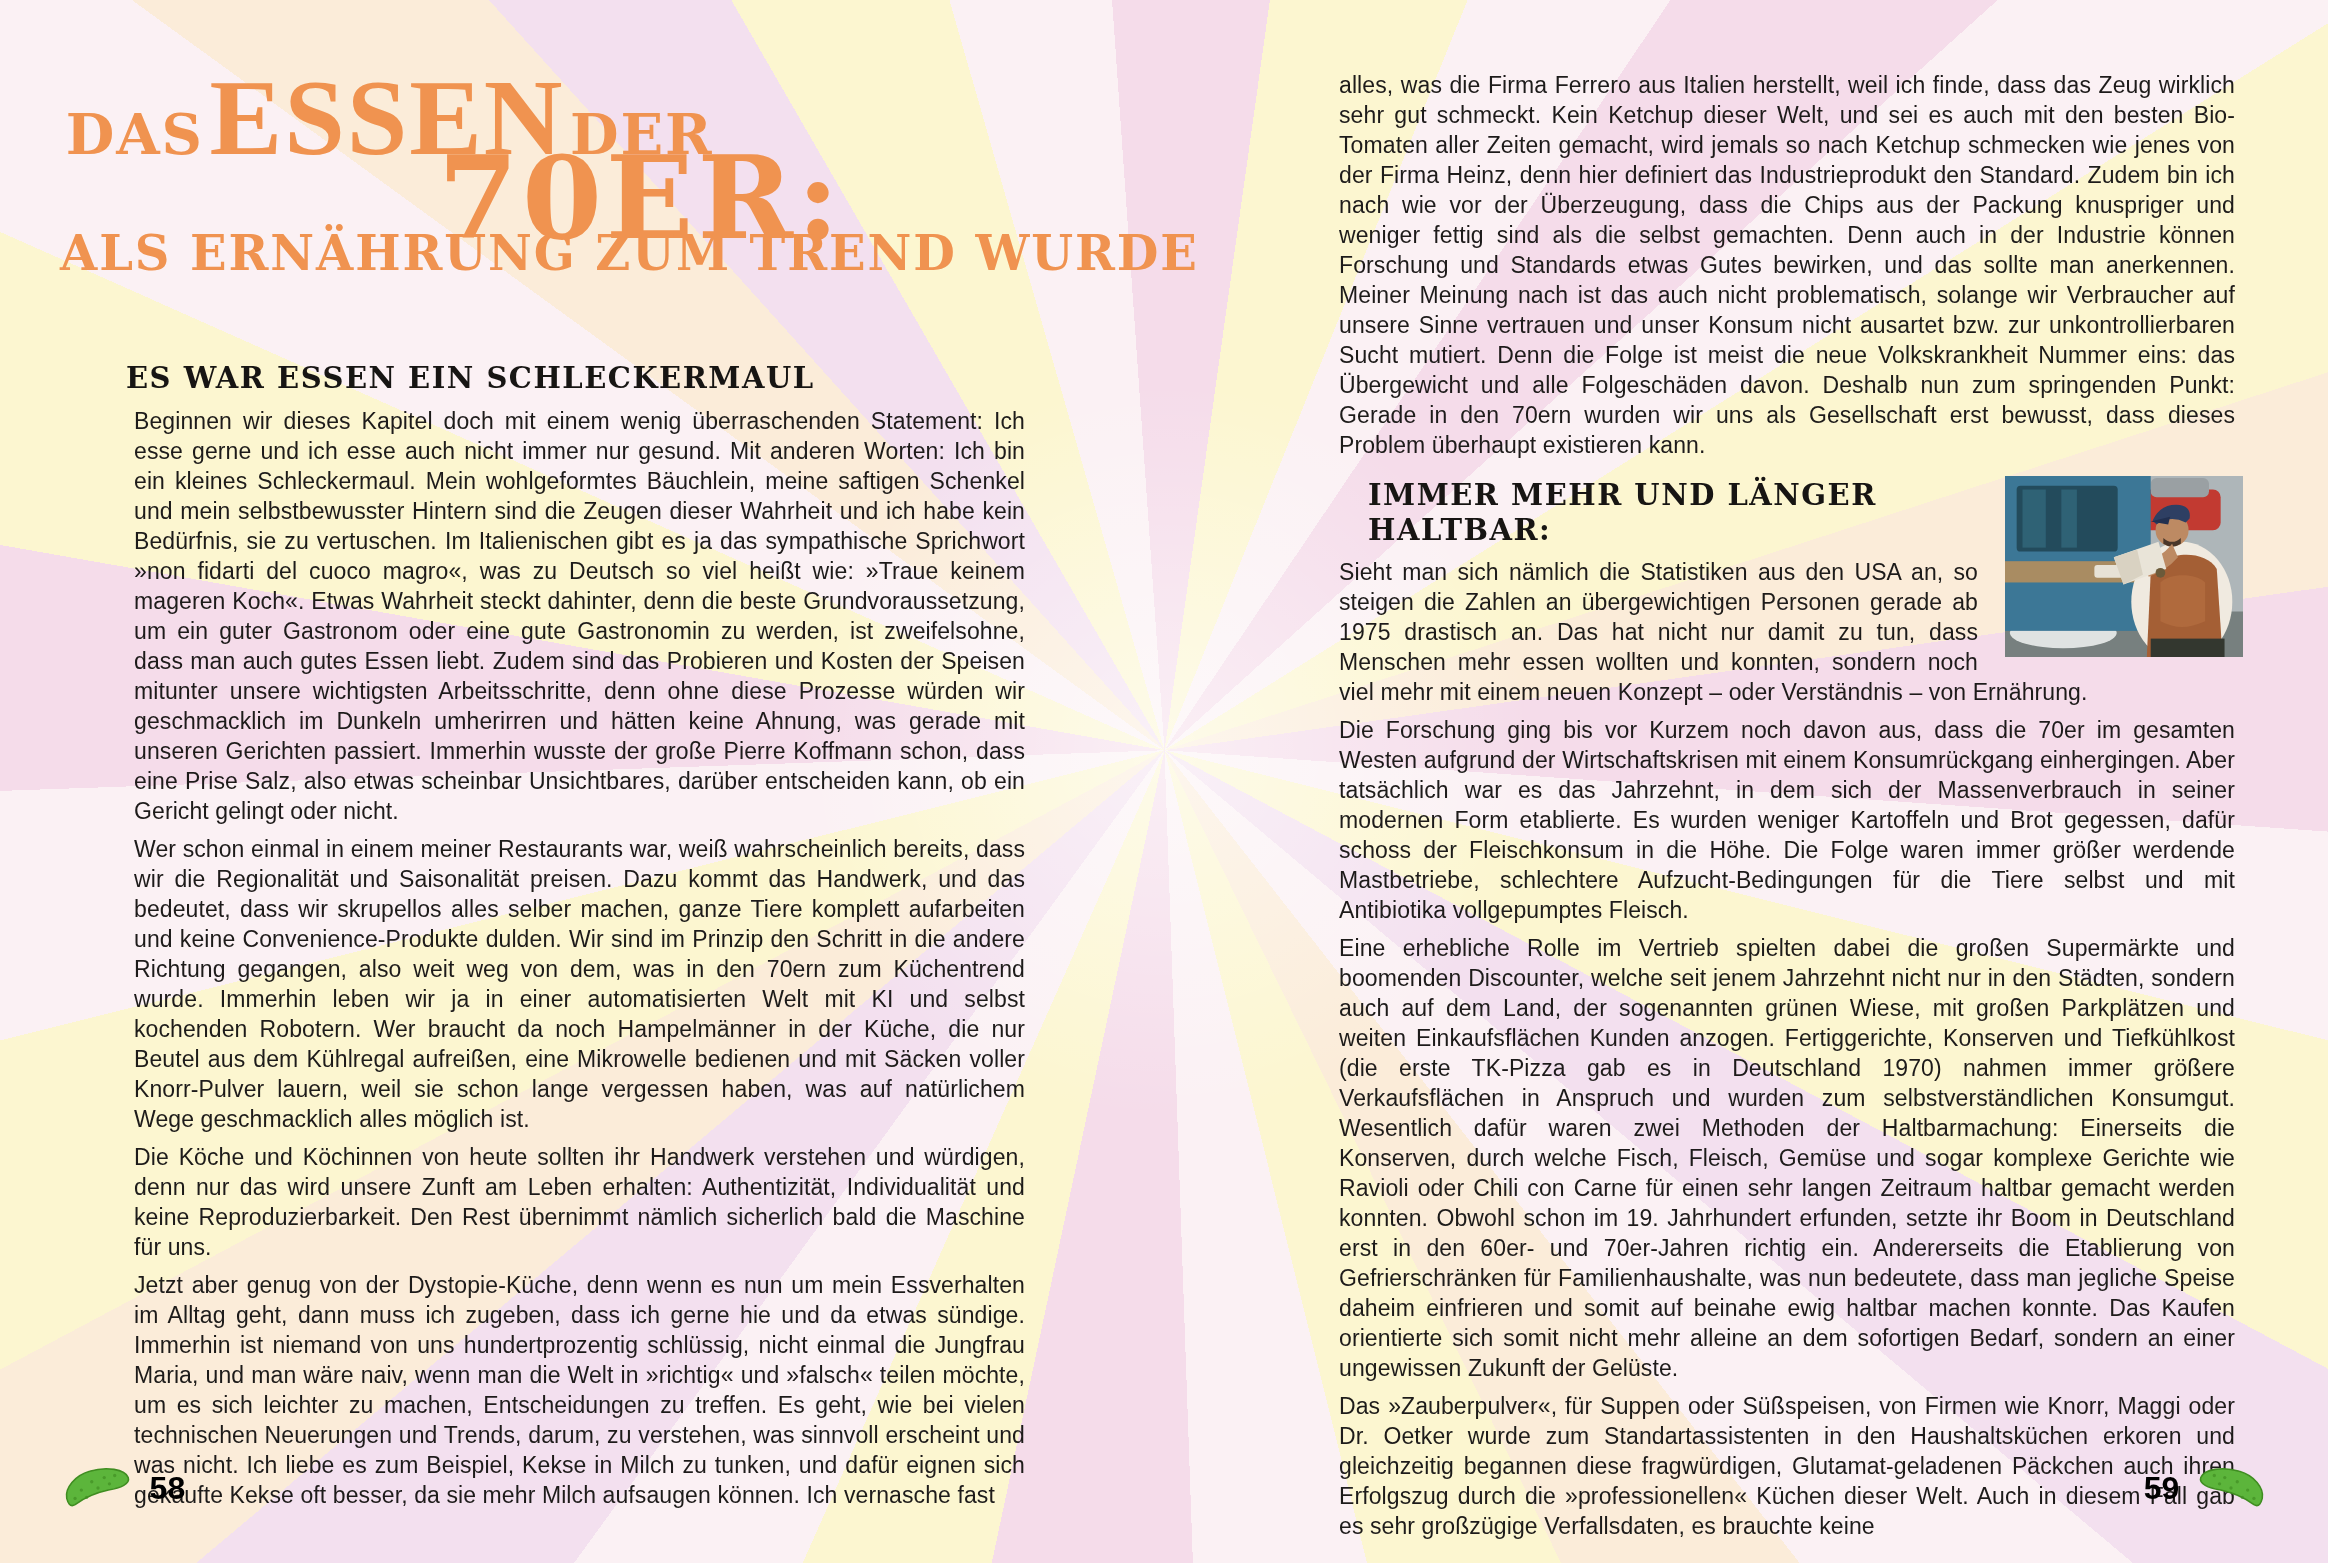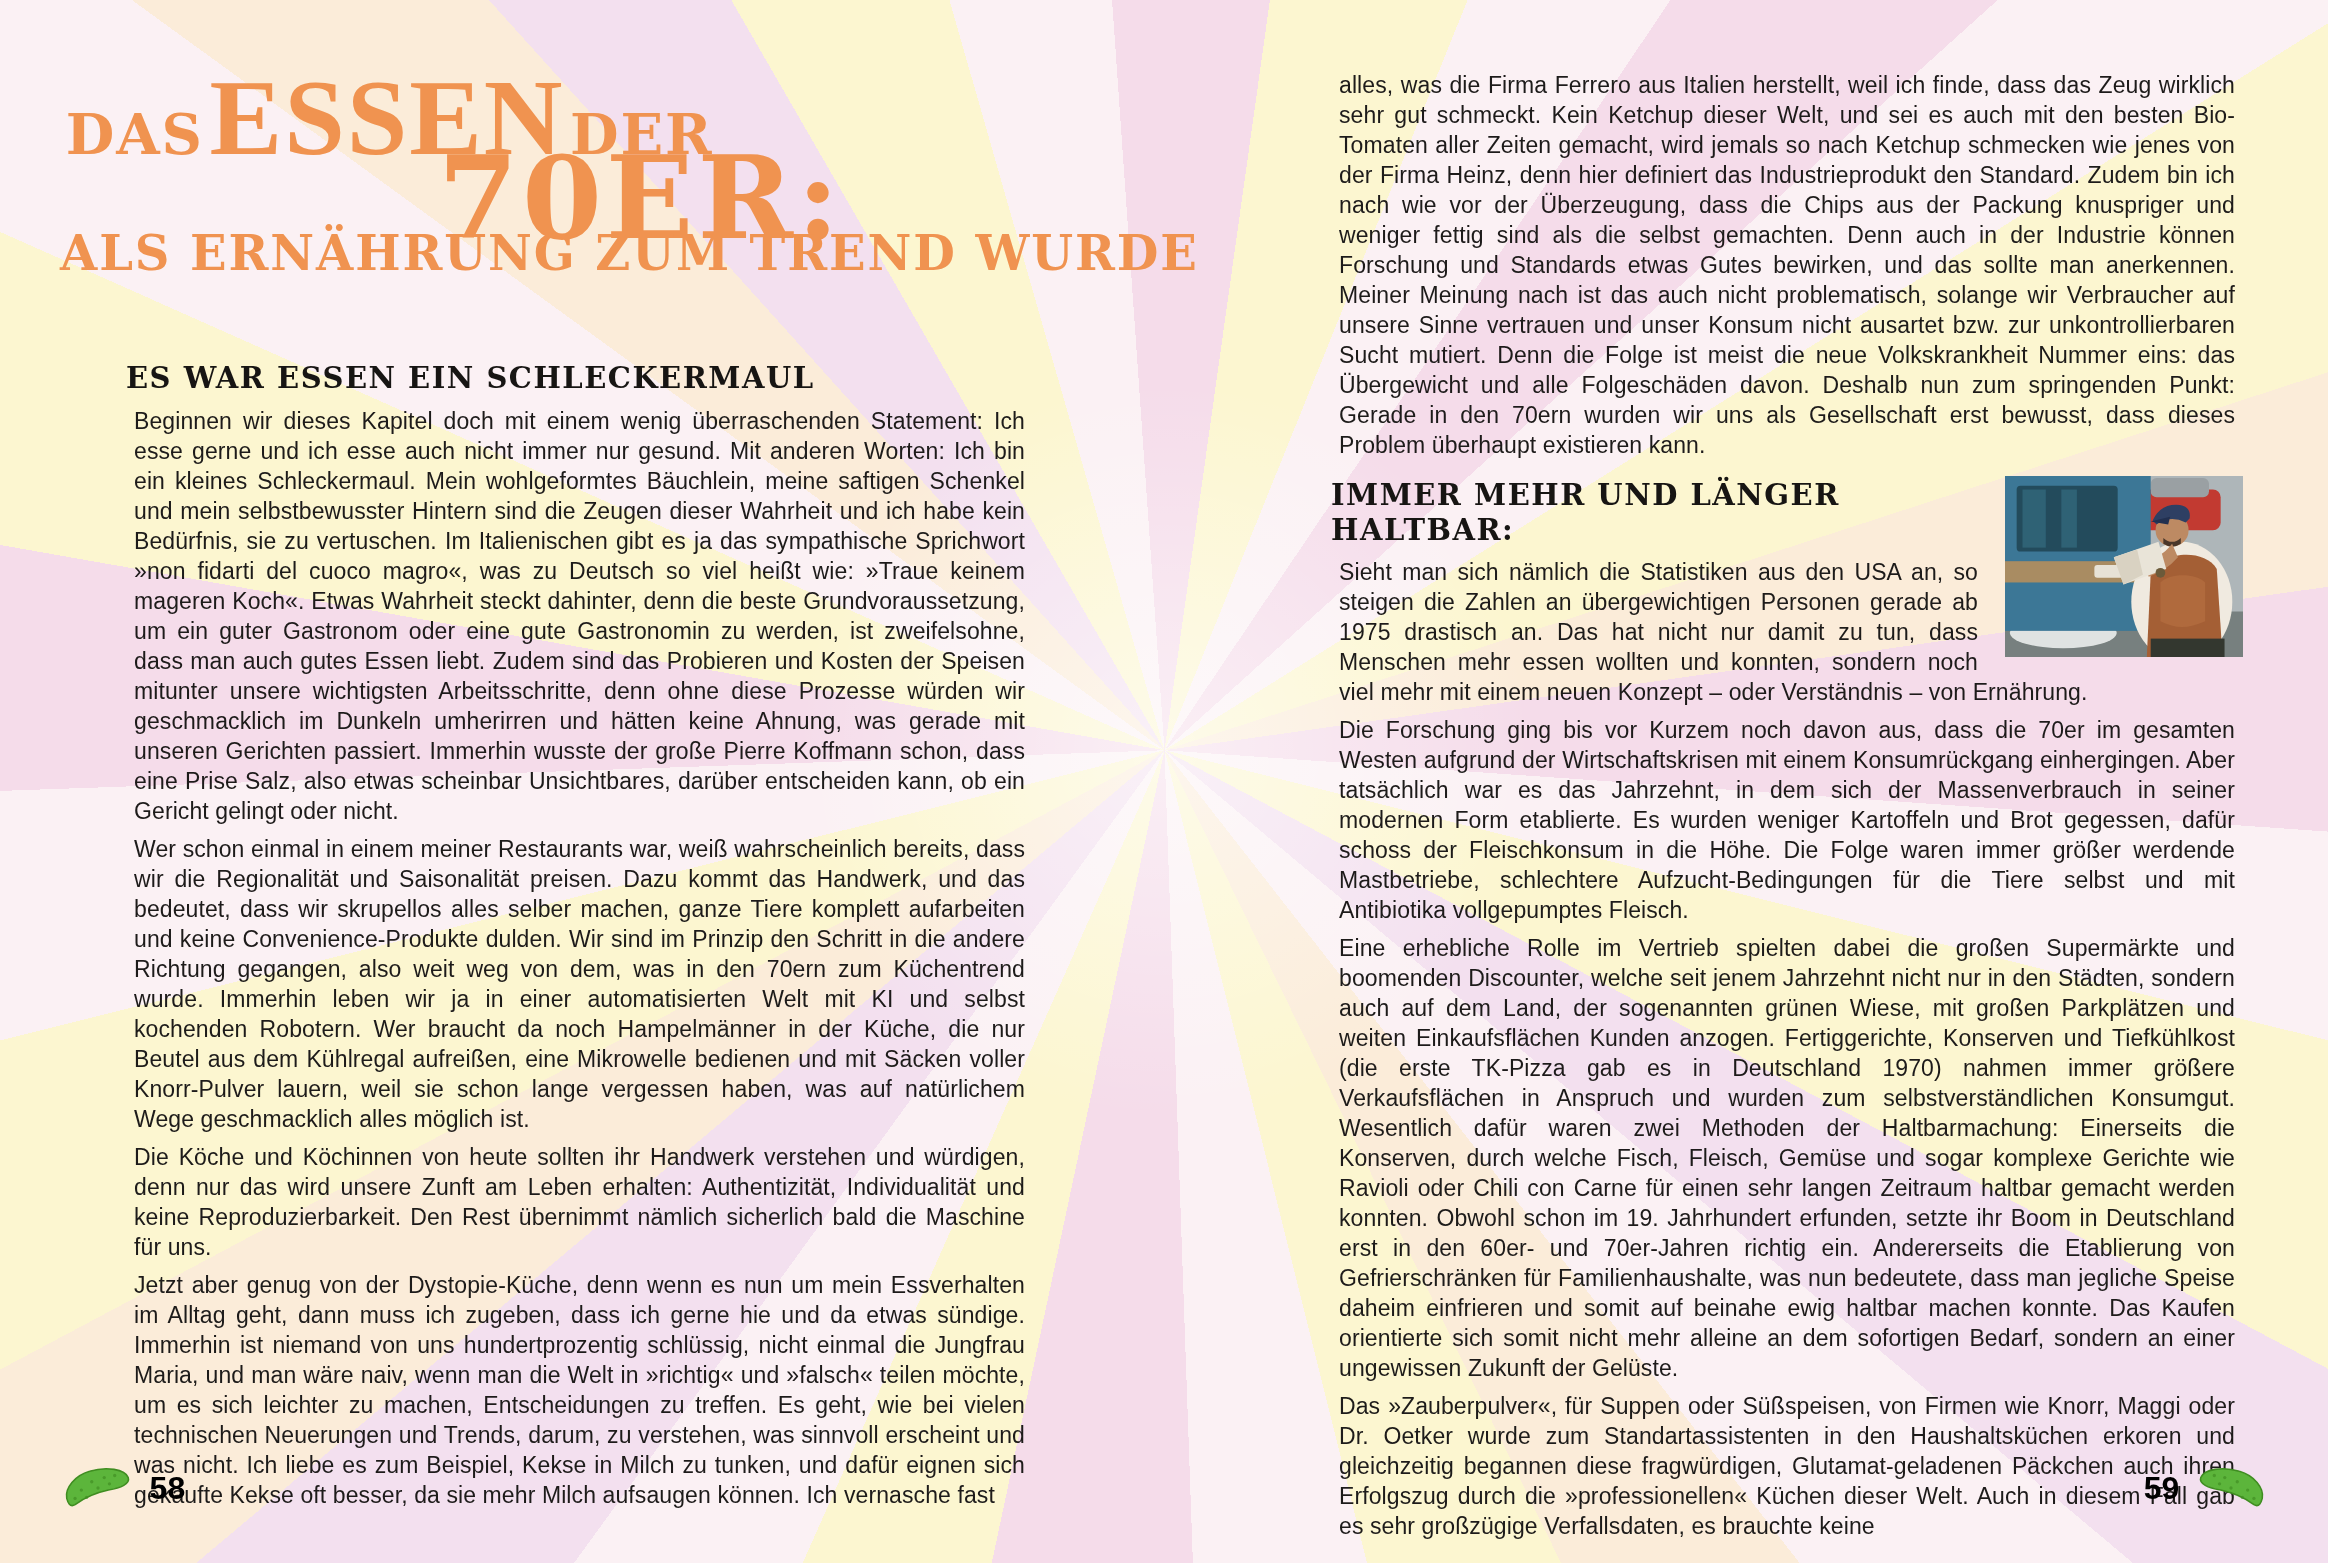--- a/index.html
+++ b/index.html
@@ -34,21 +34,21 @@
   .t-line3{position:absolute;left:2px;top:184px;font-size:48px;letter-spacing:1.9px;white-space:nowrap;}
 
   
   .col{position:absolute;font-family:"Liberation Sans",sans-serif;font-weight:300;
     font-size:23px;line-height:30px;color:#1d1b1a;text-align:justify;letter-spacing:0.1px;}
   .col-left{left:126px;top:361px;width:907px;}
   .col-right{left:1331px;top:62px;width:912px;}
   .col p{margin:8px;}
   .sec-head{font-family:"DejaVu Serif",serif;font-weight:bold;font-size:29px;
     letter-spacing:1.5px;color:#171513;margin:0 0 9.7px 0;line-height:35px;text-align:left;}
-  .sec-head.mid{margin-top:17.5px;}
+  .sec-head.mid{margin-top:17.5px;margin-left:37px;}
 
   
   .photo{float:right;width:238px;height:181px;margin:7.8px 0 13.6px 27px;
     background:#8fa3ac;overflow:hidden;}
   .photo svg{display:block;width:100%;height:100%;}
 
   
   .footer{position:absolute;bottom:50px;display:flex;align-items:center;gap:13.6px;
     font-family:"Liberation Sans",sans-serif;font-weight:bold;font-size:32px;color:#000000;}
   .footer-left{left:60px;}

